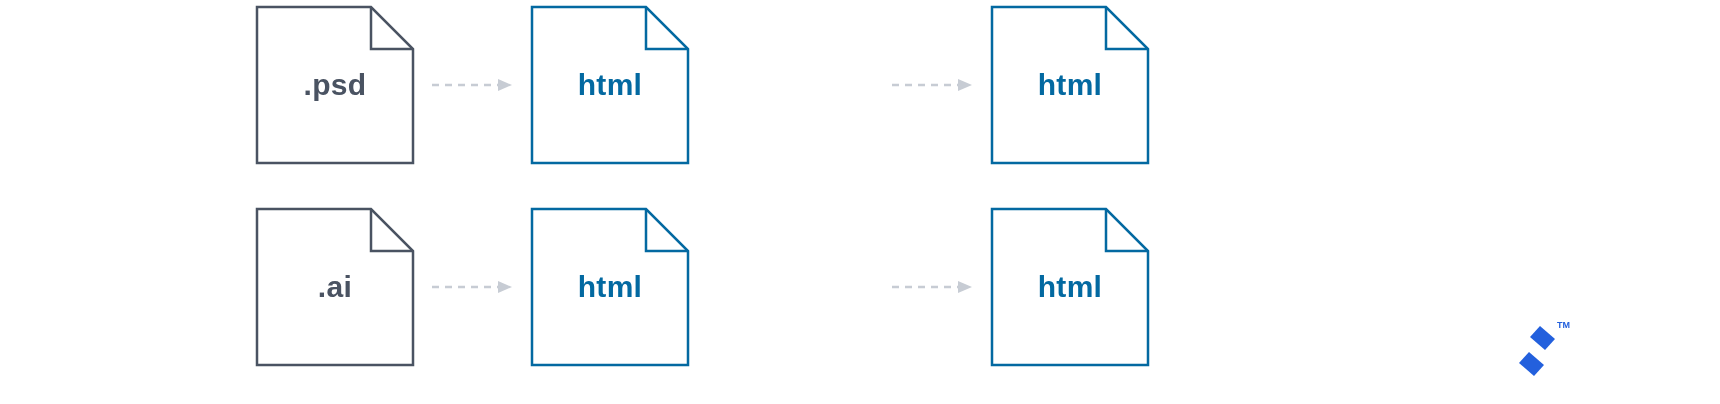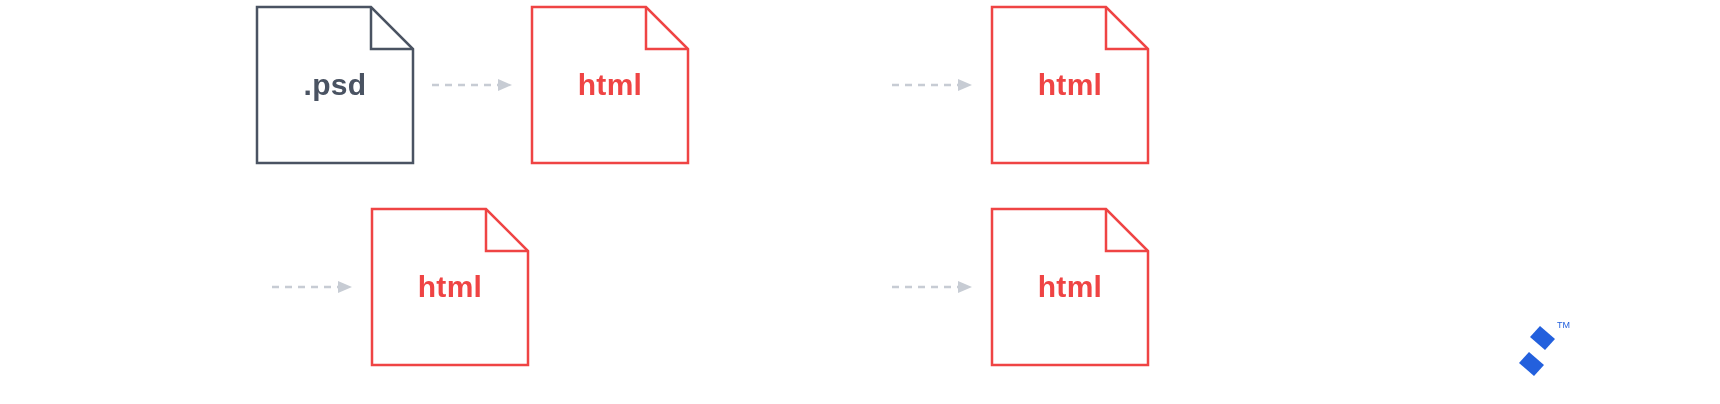--- a/index.html
+++ b/index.html
@@ -32,21 +32,21 @@
     position: relative;
     width: 160px;
     height: 160px;
   }
   .file svg {
     display: block;
     width: 160px;
     height: 160px;
   }
   .file.source { color: #4a5362; }
-  .file.target { color: #ef4444; }
+  .file.target { color: #0369a1; }
   .file-label {
     position: absolute;
     left: 0; top: 0;
     width: 100%; height: 100%;
     display: flex;
     align-items: center;
     justify-content: center;
     font-weight: 700;
     font-size: 30px;
     letter-spacing: 0.3px;
@@ -69,21 +69,21 @@
   .logo .mark {
     position: absolute;
     left: 0;
     top: 6px;
   }
   .tm {
     position: absolute;
     right: 0;
     top: 0;
     font-size: 9px;
-    font-weight: 400;
+    font-weight: 700;
     color: #2360dd;
   }
 </style>
 </head>
 <body>
 
 <div class="canvas">
   <div class="grid">
 
     <div class="pair">
@@ -119,20 +119,27 @@
       <div class="file target">
         <svg viewBox="0 0 160 160">
           <path d="M2 2 H116 L158 44 V158 H2 Z" fill="#ffffff" stroke="currentColor" stroke-width="2.5" stroke-linejoin="miter"></path>
           <path d="M116 2 V44 H158" fill="none" stroke="currentColor" stroke-width="2.5"></path>
         </svg>
         <span class="file-label">html</span>
       </div>
     </div>
 
     <div class="pair">
+      <div class="file source">
+        <svg viewBox="0 0 160 160">
+          <path d="M2 2 H116 L158 44 V158 H2 Z" fill="#ffffff" stroke="currentColor" stroke-width="2.5" stroke-linejoin="miter"></path>
+          <path d="M116 2 V44 H158" fill="none" stroke="currentColor" stroke-width="2.5"></path>
+        </svg>
+        <span class="file-label">.ai</span>
+      </div>
       <div class="arrow">
         <svg width="82" height="16" viewBox="0 0 82 16">
           <line x1="0" y1="8" x2="66" y2="8" stroke="#c7ccd4" stroke-width="2.5" stroke-dasharray="7 6"></line>
           <path d="M66 2 L80 8 L66 14 Z" fill="#c7ccd4"></path>
         </svg>
       </div>
       <div class="file target">
         <svg viewBox="0 0 160 160">
           <path d="M2 2 H116 L158 44 V158 H2 Z" fill="#ffffff" stroke="currentColor" stroke-width="2.5" stroke-linejoin="miter"></path>
           <path d="M116 2 V44 H158" fill="none" stroke="currentColor" stroke-width="2.5"></path>

